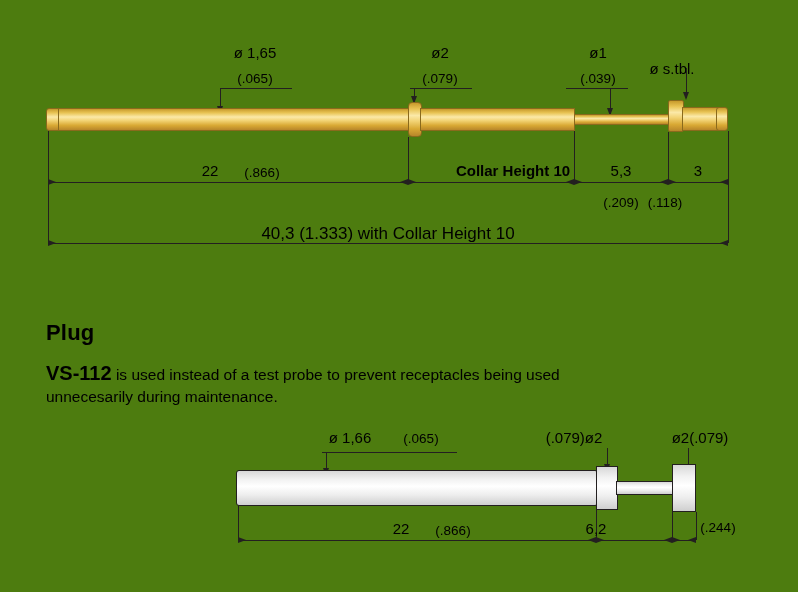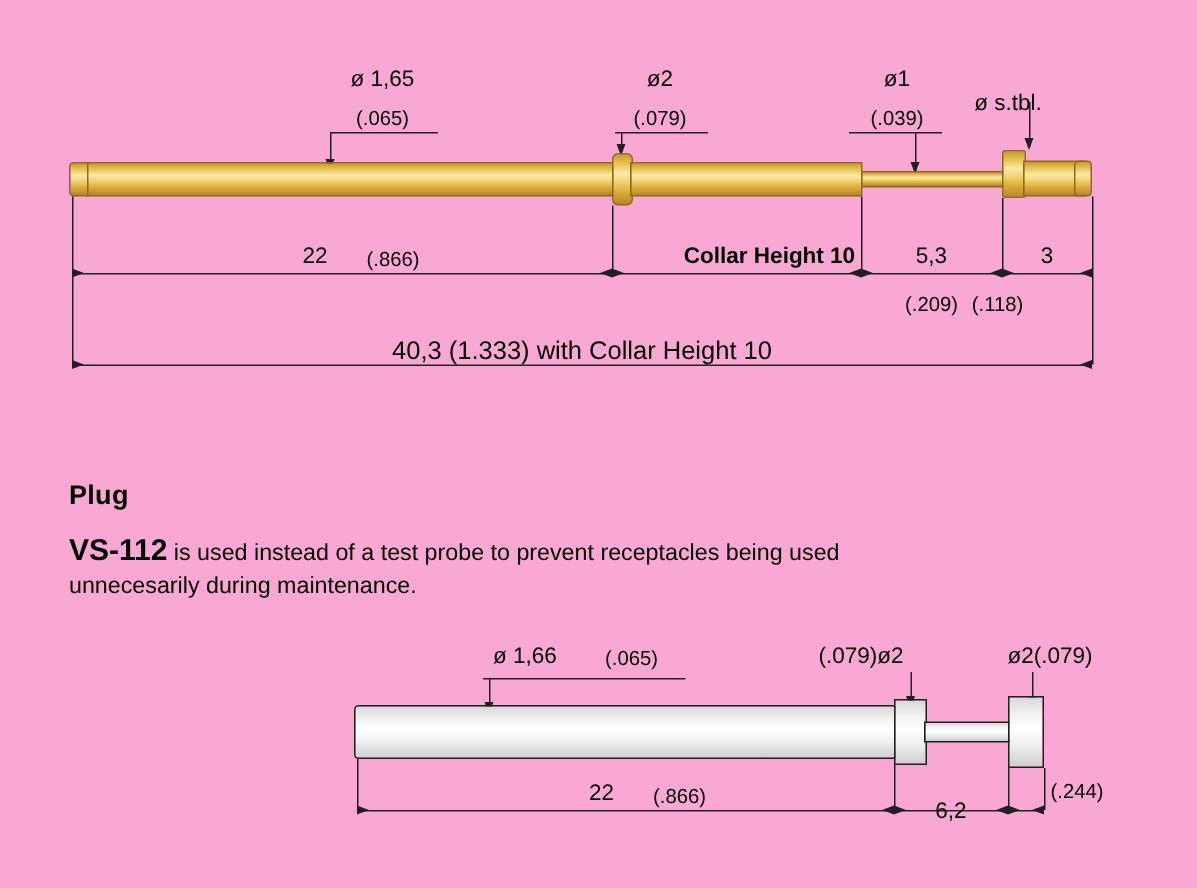--- a/index.html
+++ b/index.html
@@ -9,21 +9,21 @@
   }
   body {
     font-family: "Liberation Sans", sans-serif;
     color: #000000;
   }
   #page {
     position: relative;
     width: 798px;
     height: 592px;
     overflow: hidden;
-    background: #f9a8d4;
+    background: #4d7c0f;
   }
   .lbl {
     position: absolute;
     font-size: 15px;
     color: #000;
     white-space: nowrap;
     line-height: 1;
   }
   .lbl.sm { font-size: 13.5px; }
   .lbl.big { font-size: 17px; }
@@ -78,21 +78,21 @@
     box-sizing: border-box;
   }
 
   .textblock {
     position: absolute;
     font-size: 15.5px;
     line-height: 1.35;
     color: #000;
   }
   .textblock .head {
-    font-size: 18px;
+    font-size: 22px;
     font-weight: bold;
     letter-spacing: .2px;
   }
   .textblock .model {
     font-size: 20px;
     font-weight: bold;
   }
 </style>
 </head>
 <body>
@@ -210,21 +210,21 @@
 
     <div class="hline" style="left:238px; top:540px; width:358px;"></div>
     <div class="arr arr-r" style="left:238px; top:536.5px;"></div>
     <div class="arr arr-l" style="left:588px; top:536.5px;"></div>
     <div class="lbl center" style="left:401px; top:521px;">22</div>
     <div class="lbl sm center" style="left:453px; top:524px;">(.866)</div>
 
     <div class="hline" style="left:596px; top:540px; width:76px;"></div>
     <div class="arr arr-r" style="left:596px; top:536.5px;"></div>
     <div class="arr arr-l" style="left:664px; top:536.5px;"></div>
-    <div class="lbl center" style="left:634px; top:521px;margin-top:12px;">6,2</div>
+    <div class="lbl center" style="left:596px; top:521px;">6,2</div>
 
     <div class="hline" style="left:672px; top:540px; width:24px;"></div>
     <div class="arr arr-r" style="left:672px; top:536.5px;"></div>
     <div class="arr arr-l" style="left:688px; top:536.5px;"></div>
     <div class="lbl sm center" style="left:718px; top:521px;">(.244)</div>
   </div>
 
 </div>
 
 </body></html>

